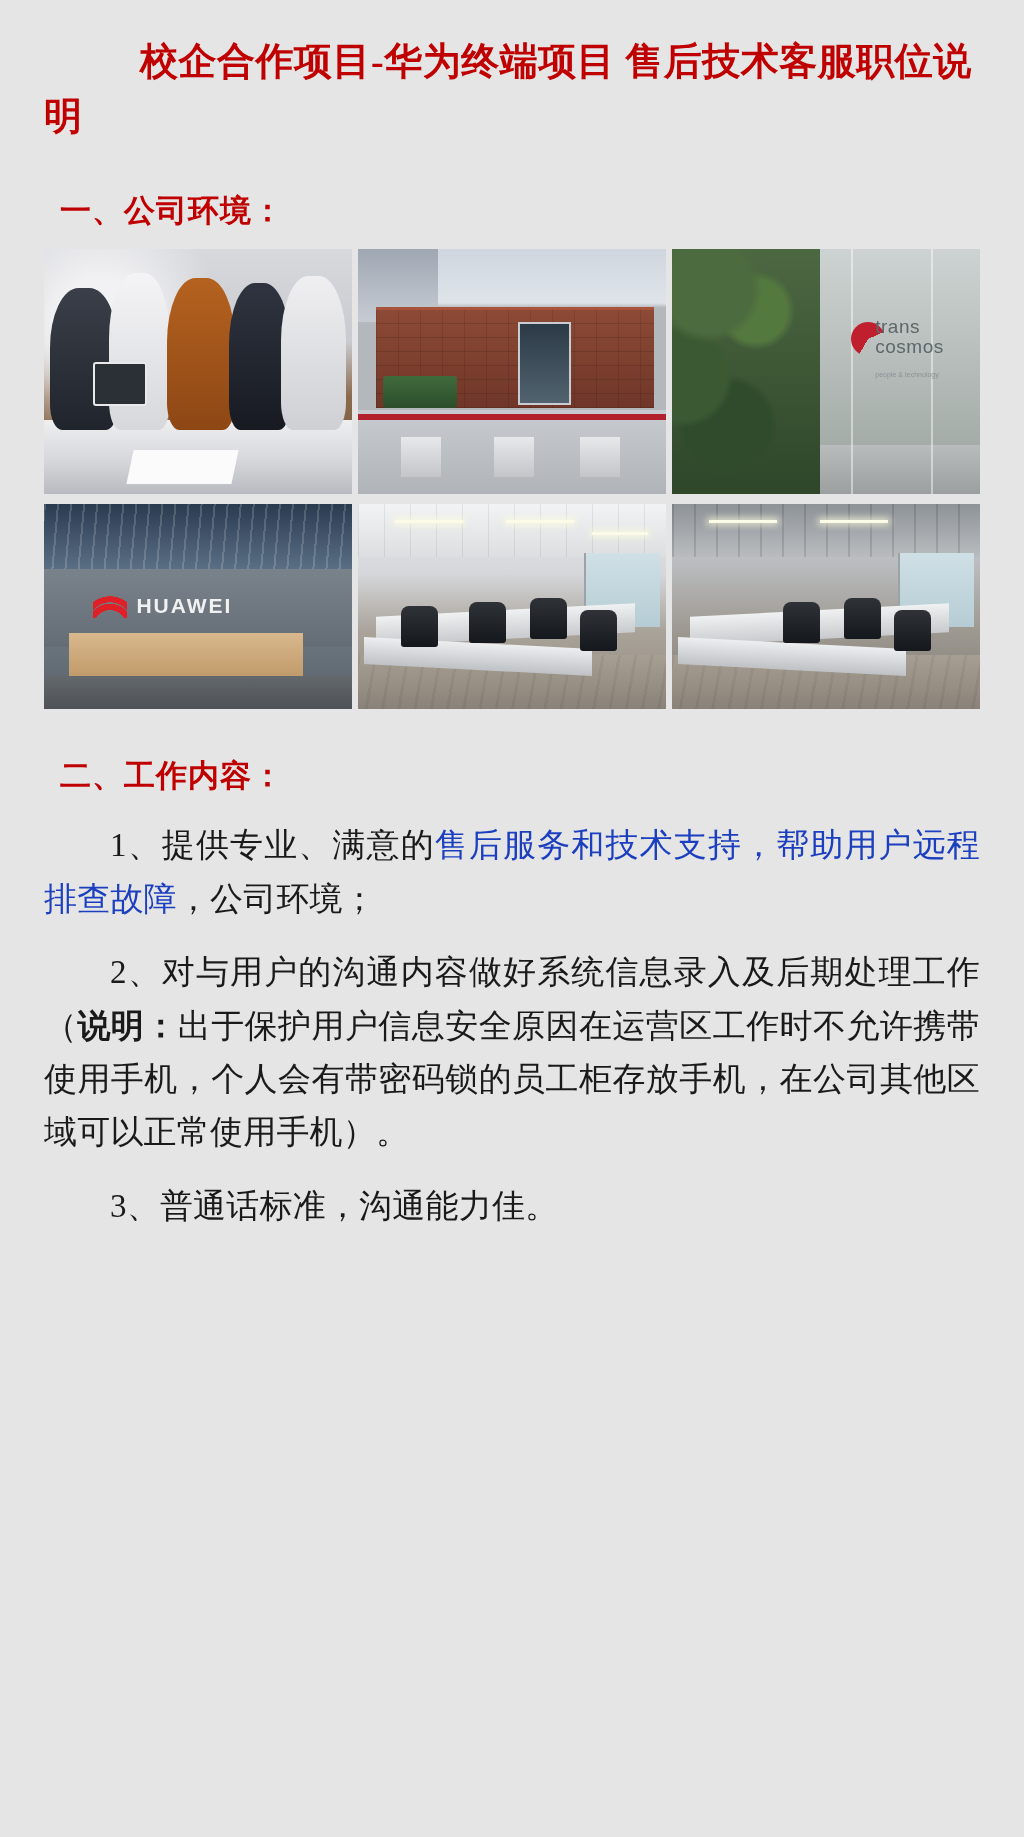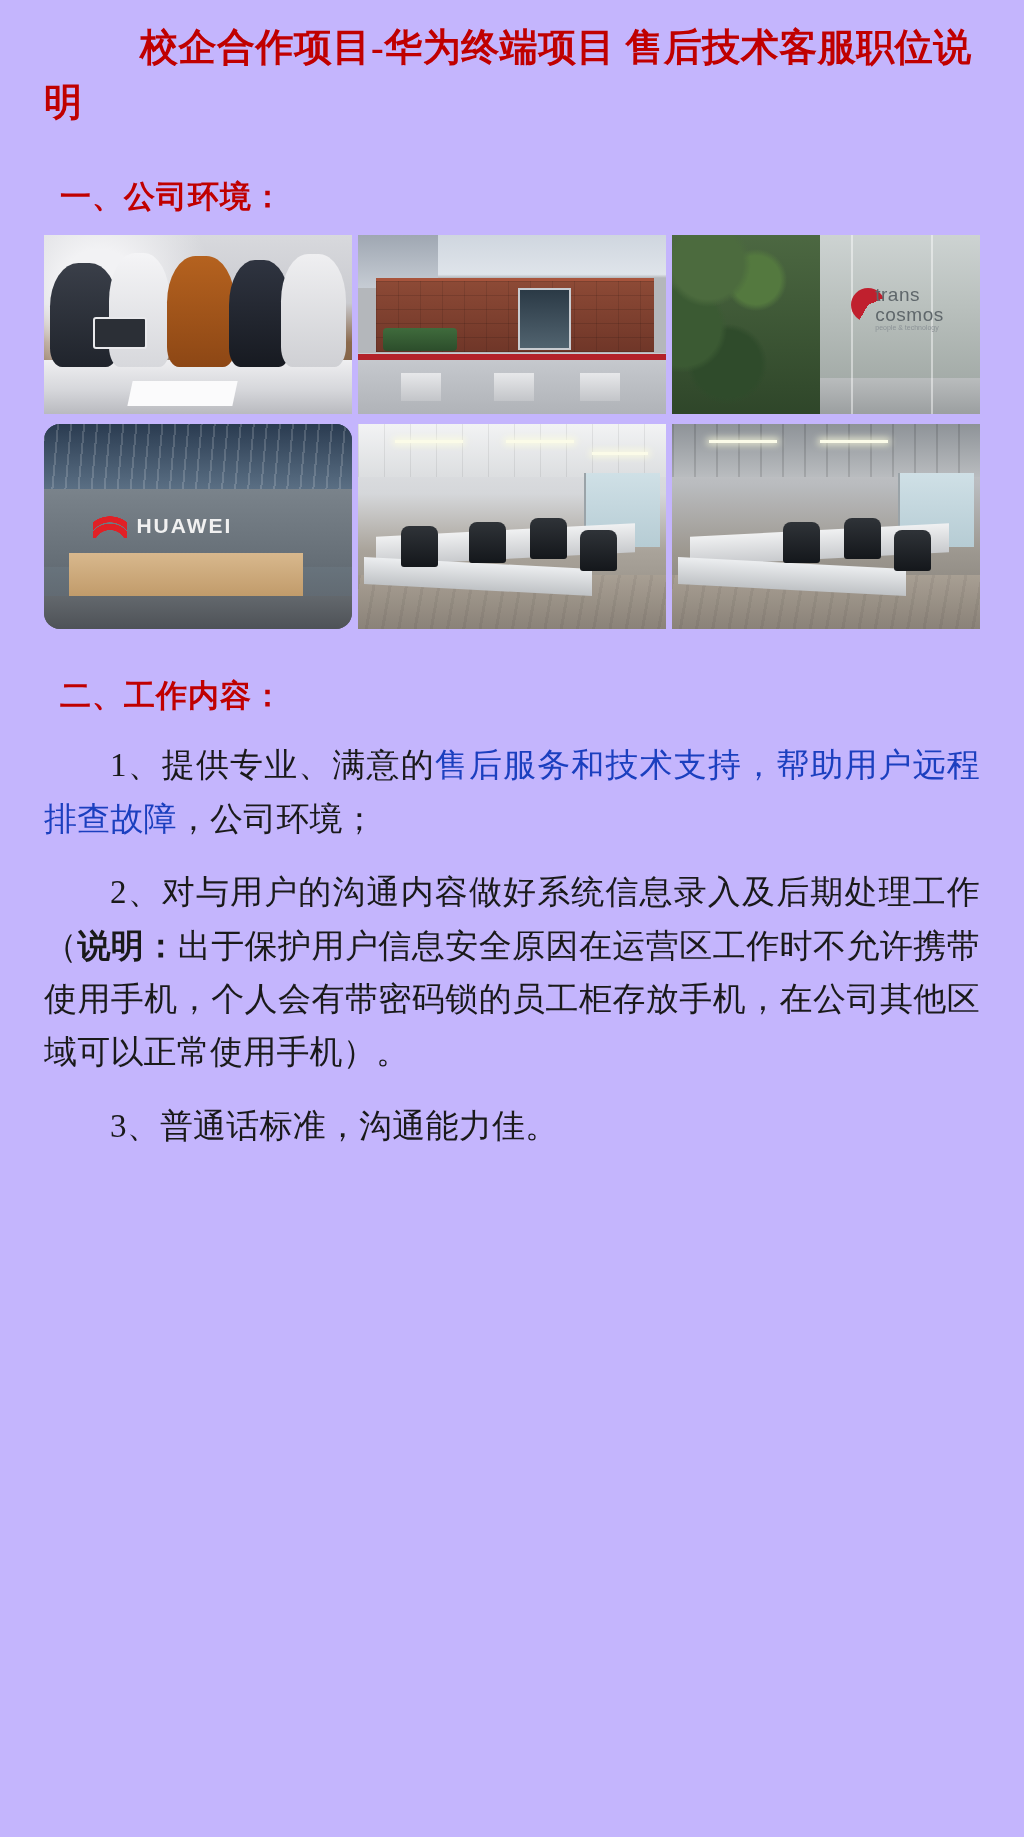--- a/index.html
+++ b/index.html
@@ -10,22 +10,22 @@
   body {
     width: 1024px;
     min-height: 1837px;
     font-family: "Liberation Serif", "DejaVu Serif", serif;
     color: #1a1a1a;
   }
   .page {
     width: 1024px;
     min-height: 1837px;
     box-sizing: border-box;
-    padding: 14px 44px 40px 44px;
-    background: #c4b5fd;
+    padding: 28px 44px 40px 44px;
+    background: #e5e5e5;
     position: relative;
   }
   .doc-title {
     color: #c00000;
     font-weight: bold;
     font-size: 38px;
     line-height: 1.45;
     text-align: left;
     text-indent: 96px;
     margin: 6px 0 14px 0;
@@ -46,21 +46,21 @@
     margin: 10px 0 0 0;
     padding: 0;
   }
   .photo-strip.strip-1 { margin-top: 12px; }
   .photo-strip.strip-2 { margin-top: 10px; }
   .photo {
     position: relative;
     overflow: hidden;
     flex: 1 1 0;
   }
-  .strip-1 .photo { height: 179px; text-decoration: underline; }
+  .strip-1 .photo { height: 245px; text-decoration: underline; }
   .strip-2 .photo { height: 205px; }
 
   
   .ph-meeting {
     background:
       radial-gradient(circle at 18% 30%, #f2f2f4 0 14%, rgba(242,242,244,0) 40%),
       linear-gradient(180deg, #d8d9dd 0%, #c9cacf 38%, #8b6a4d 60%, #6f5239 100%);
   }
   .ph-meeting .person {
     position: absolute;
@@ -161,21 +161,20 @@
     font-family: "Liberation Sans", sans-serif;
   }
   .ph-logo .curb {
     position: absolute; left: 0; right: 0; bottom: 0; height: 20%;
     background: linear-gradient(180deg,#b9bcbd,#9b9fa0);
   }
 
   
   .ph-reception {
     background: linear-gradient(180deg,#2c3d52 0%, #44596f 26%, #6e7c86 55%, #5b6168 100%);
-    border-radius: 16px;
   }
   .ph-reception .ceiling {
     position: absolute; left: 0; right: 0; top: 0; height: 34%;
     background:
       repeating-linear-gradient(95deg, rgba(255,255,255,.16) 0 2px, rgba(255,255,255,0) 2px 13px),
       linear-gradient(180deg,#2a3b50,#5d7287);
   }
   .ph-reception .backwall {
     position: absolute; left: 0; right: 0; top: 32%; height: 38%;
     background: linear-gradient(180deg,#7a838b,#646d75);

